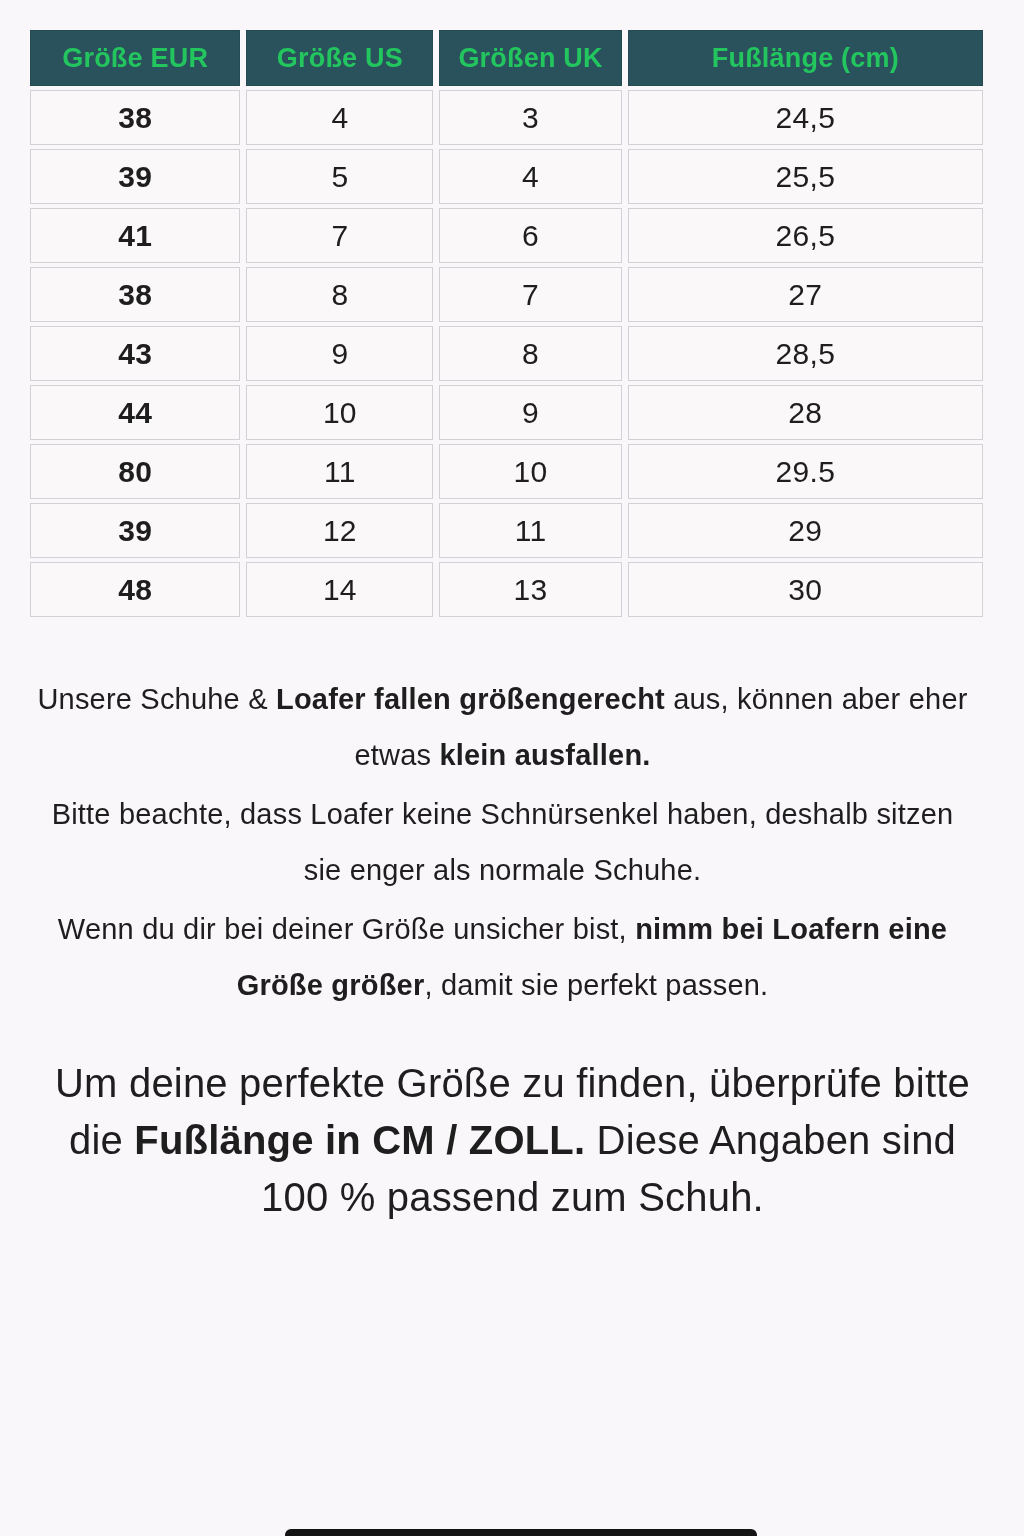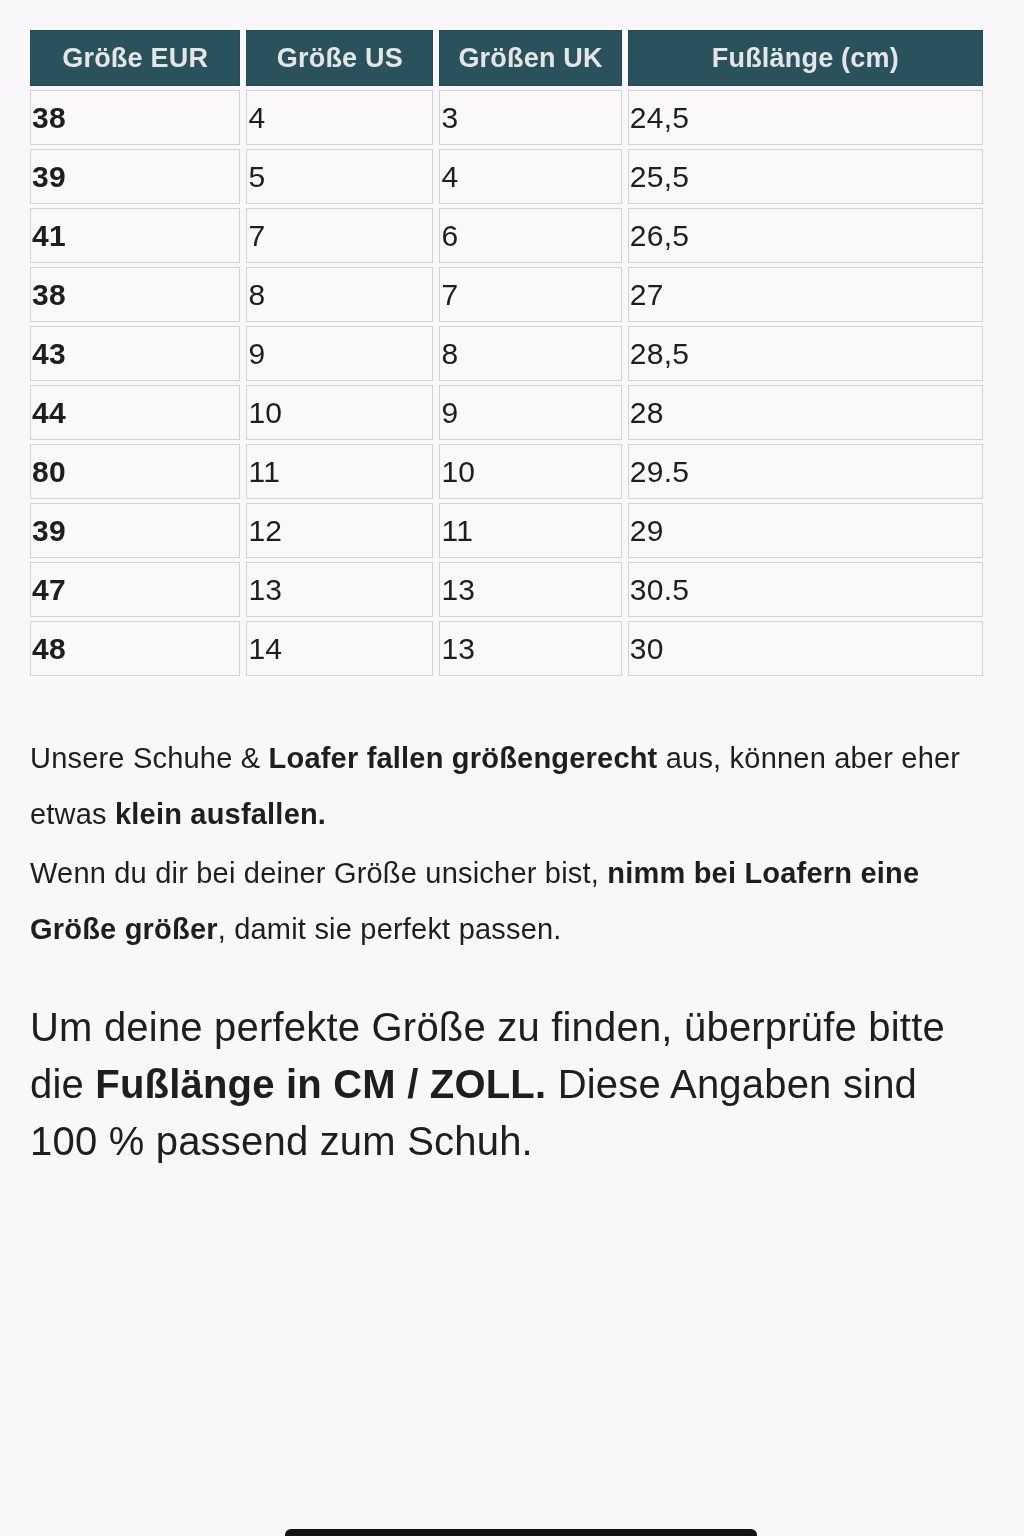--- a/index.html
+++ b/index.html
@@ -25,49 +25,51 @@
     border-collapse: separate;
     border-spacing: 6px 4px;
     margin-left: -6px; 
   }
   table.size-table col.c1 { width: 22.5%; }
   table.size-table col.c2 { width: 20.0%; }
   table.size-table col.c3 { width: 19.5%; }
   table.size-table col.c4 { width: 38.0%; }
   table.size-table th {
     background: #2a525c;
-    color: #e5e5e5;
+    color: #22c55e;
     font-size: 27px;
     font-weight: 700;
     height: 52px;
     text-align: center;
     letter-spacing: 0.2px;
     border: 1px solid #244a53;
     margin-left: 20px;
   }
   table.size-table td {
     background: #fbf8fa;
     border: 1px solid #d3d1d6;
     font-size: 30px;
+    text-align: center;
     height: 51px;
     letter-spacing: 0.3px;
   }
   table.size-table td.eur {
     font-weight: 700;
   }
   
   .text-block {
     margin-top: 50px;
     width: 945px;
   }
   .para {
     font-size: 29px;
     line-height: 56px;
     letter-spacing: 0.2px;
     margin: 0 0 3px 0;
+    text-align: center;
   }
   .para b { font-weight: 700; }
   .para-large {
     font-size: 40px;
     line-height: 57px;
     margin-top: 42px;
     width: 965px;
   }
   
   .bottom-bar {
@@ -143,35 +145,30 @@
           <td>10</td>
           <td>29.5</td>
         </tr>
         <tr>
           <td class="eur">39</td>
           <td>12</td>
           <td>11</td>
           <td>29</td>
         </tr>
         <tr>
-          <td class="eur">47</td>
-          <td>13</td>
-          <td>13</td>
-          <td>30.5</td>
-        </tr>
-        <tr>
           <td class="eur">48</td>
           <td>14</td>
           <td>13</td>
           <td>30</td>
         </tr>
       </tbody>
   </table>
 
   <div class="text-block">
       <p class="para"><span>Unsere Schuhe &amp; </span><b>Loafer fallen größengerecht</b><span> aus, können aber eher etwas </span><b>klein ausfallen.</b></p>
+      <p class="para"><span>Bitte beachte, dass Loafer keine Schnürsenkel haben, deshalb sitzen sie enger als normale Schuhe.</span></p>
       <p class="para"><span>Wenn du dir bei deiner Größe unsicher bist, </span><b>nimm bei Loafern eine Größe größer</b><span>, damit sie perfekt passen.</span></p>
       <p class="para para-large"><span>Um deine perfekte Größe zu finden, überprüfe bitte die </span><b>Fußlänge in CM / ZOLL.</b><span> Diese Angaben sind 100 % passend zum Schuh.</span></p>
     </div>
 
 </div>
 
 <div class="bottom-bar"></div>
 
 </body></html>

